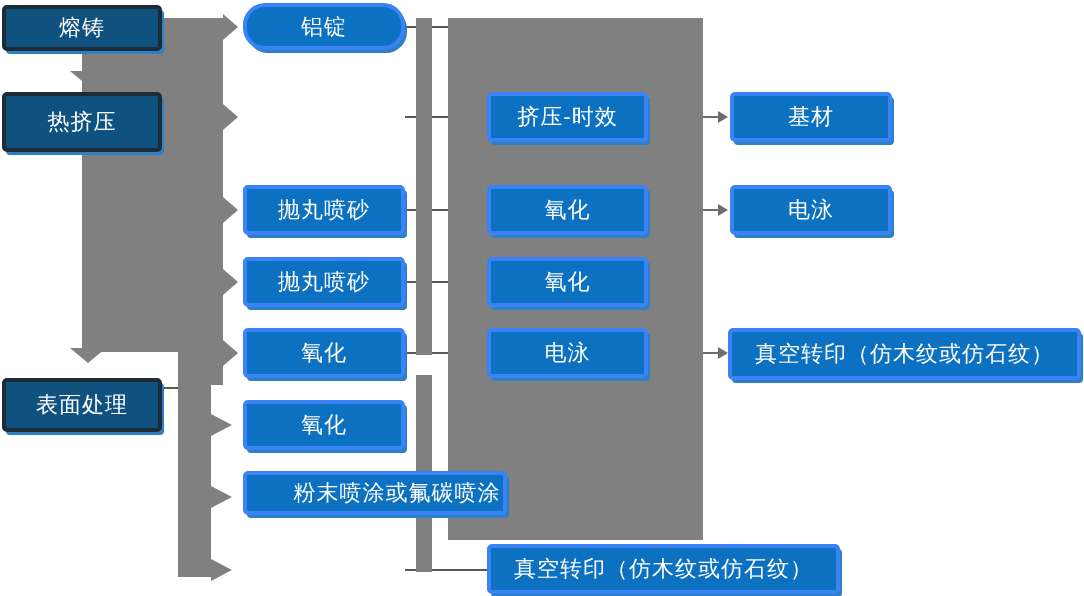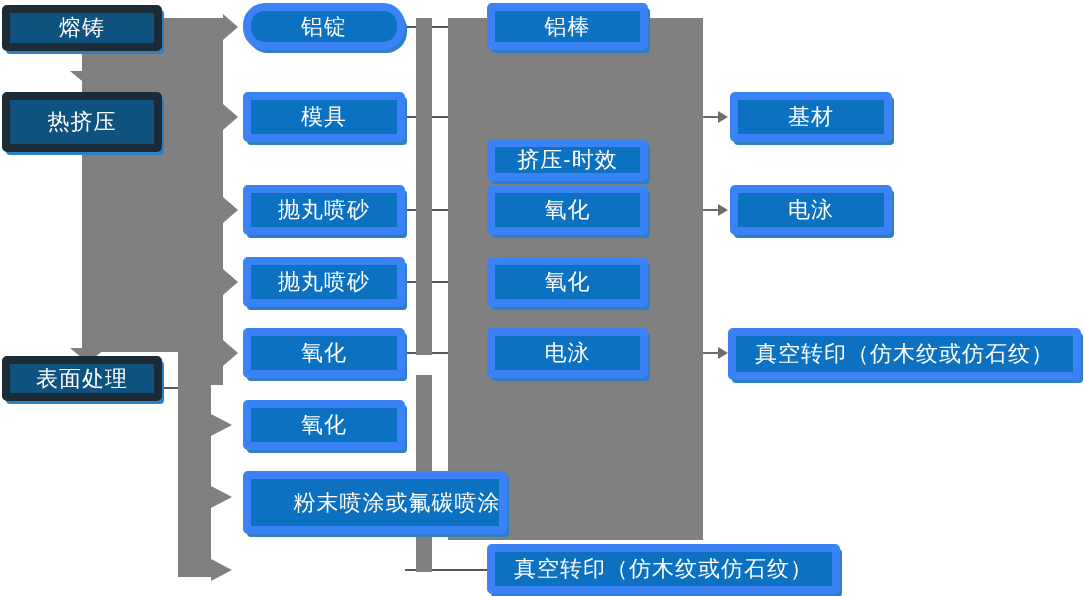--- a/index.html
+++ b/index.html
@@ -8,21 +8,21 @@
     width:1084px; height:596px;
     background:#ffffff;
     font-family:"Liberation Sans","DejaVu Sans",sans-serif;
     overflow:hidden;
   }
   
   .node {
     position:absolute;
     box-sizing:border-box;
     background:#0b71c0;
-    border:8px solid #3b82f6;
+    border:4px solid #3b82f6;
     border-radius:5px;
     color:#ffffff;
     display:flex; align-items:center; justify-content:center;
     font-size:22px;
     letter-spacing:1px;
     box-shadow:3px 4px 0 -1px #2e80c4;
     white-space:nowrap;
   }
   .node.stage { background:#10527f; border-color:#1c2b36; }
   
@@ -94,32 +94,30 @@
   <div class="tri right-lg" style="left:223px; top:340px;"></div>
   <div class="tri down" style="left:70px; top:71px;"></div>
   <div class="tri down" style="left:70px; top:348px;"></div>
 
   <div class="tri right-md" style="left:211px; top:414px;"></div>
   <div class="tri right-md" style="left:211px; top:486px;"></div>
   <div class="tri right-md" style="left:211px; top:559px;"></div>
 
   <div class="node stage" style="left:2px; top:5px; width:160px; height:46px;">熔铸</div>
   <div class="node stage" style="left:2px; top:92px; width:160px; height:60px;">热挤压</div>
-  <div class="node stage" style="left:2px; top:356px; width:160px; height:45px;">表面处理</div>
+  <div class="node stage" style="left:2px; top:378px; width:160px; height:54px;">表面处理</div>
 
   <div class="node" style="left:243px; top:3px; width:162px; height:47px;border-radius:22px;">铝锭</div>
-  <div class="node" style="left:243px; top:92px; width:162px; height:50px;">模具</div>
   <div class="node" style="left:243px; top:185px; width:162px; height:50px;">抛丸喷砂</div>
   <div class="node" style="left:243px; top:257px; width:162px; height:50px;">抛丸喷砂</div>
   <div class="node" style="left:243px; top:328px; width:162px; height:50px;">氧化</div>
   <div class="node" style="left:243px; top:400px; width:162px; height:50px;">氧化</div>
-  <div class="node" style="left:243px; top:471px; width:264px; height:63px;padding-left:44px;">粉末喷涂或氟碳喷涂</div>
+  <div class="node" style="left:243px; top:471px; width:264px; height:44px;padding-left:44px;">粉末喷涂或氟碳喷涂</div>
 
-  <div class="node" style="left:487px; top:3px; width:161px; height:47px;">铝棒</div>
-  <div class="node" style="left:487px; top:92px; width:161px; height:42px;margin-top:47px;">挤压-时效</div>
+  <div class="node" style="left:487px; top:92px; width:161px; height:50px;">挤压-时效</div>
   <div class="node" style="left:487px; top:185px; width:161px; height:50px;">氧化</div>
   <div class="node" style="left:487px; top:257px; width:161px; height:50px;">氧化</div>
   <div class="node" style="left:487px; top:328px; width:161px; height:50px;">电泳</div>
   <div class="node" style="left:487px; top:544px; width:353px; height:50px;">真空转印（仿木纹或仿石纹）</div>
 
   <div class="node" style="left:730px; top:92px; width:162px; height:50px;">基材</div>
   <div class="node" style="left:730px; top:185px; width:162px; height:50px;">电泳</div>
   <div class="node" style="left:728px; top:328px; width:353px; height:52px;">真空转印（仿木纹或仿石纹）</div>
 
 </div>

